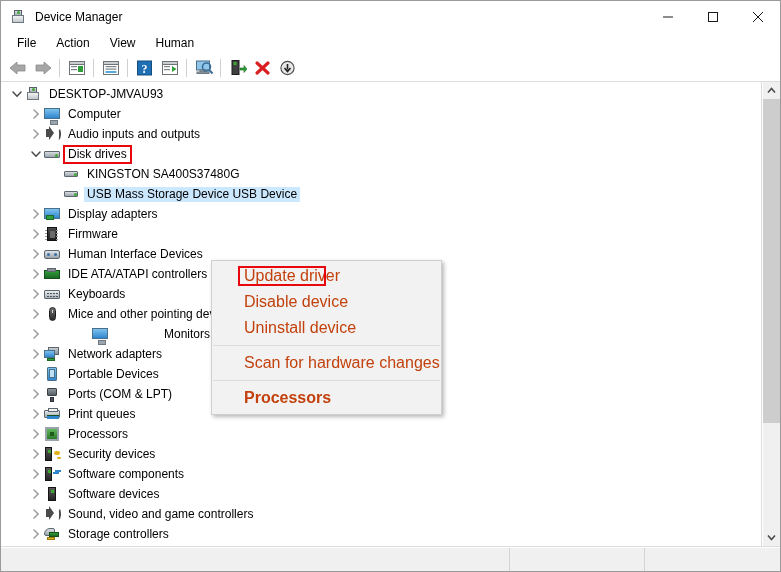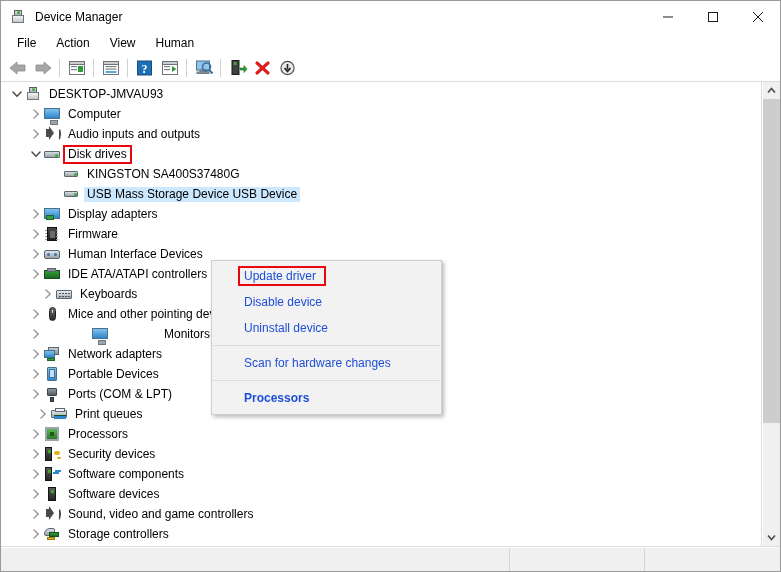--- a/index.html
+++ b/index.html
@@ -231,22 +231,22 @@
     box-shadow: 2px 2px 4px rgba(0,0,0,0.28);
     z-index: 50;
     padding: 2px 0 3px 0;
     box-sizing: border-box;
   }
   .ctx-item {
     height: 26px;
     display: flex;
     align-items: center;
     padding-left: 32px;
-    font-size: 12px;
-    color: #1d4ed8;
+    font-size: 16px;
+    color: #c2410c;
     white-space: nowrap;
     position: relative;
   }
   .ctx-item.bold { font-weight: bold; }
   .ctx-sep {
     height: 1px;
     background: #dcdcdc;
     margin: 4px 1px 4px 1px;
   }
   .i-pcicon { position:absolute; left:0; top:1px; width:16px; height:14px; }
@@ -681,21 +681,21 @@
             <div class="twisty">
               <svg width="8" height="10" viewBox="0 0 8 10">
                 <path d="M2 1 L6.2 5 L2 9" fill="none" stroke="#9b9b9b" stroke-width="1.5" stroke-linecap="round" stroke-linejoin="round"></path>
               </svg>
             </div>
             <div class="ico">
               <div class="i-ide"></div>
             </div>
             <span class="label-box">IDE ATA/ATAPI controllers</span>
           </div>
-          <div class="row" style="padding-left: 39px; text-align: right;">
+          <div class="row" style="padding-left: 27px; text-align: right;">
             <div class="twisty">
               <svg width="8" height="10" viewBox="0 0 8 10">
                 <path d="M2 1 L6.2 5 L2 9" fill="none" stroke="#9b9b9b" stroke-width="1.5" stroke-linecap="round" stroke-linejoin="round"></path>
               </svg>
             </div>
             <div class="ico">
               <div class="i-keyboard"></div>
             </div>
             <span class="label-box">Keyboards</span>
           </div>
@@ -751,21 +751,21 @@
             <div class="twisty">
               <svg width="8" height="10" viewBox="0 0 8 10">
                 <path d="M2 1 L6.2 5 L2 9" fill="none" stroke="#9b9b9b" stroke-width="1.5" stroke-linecap="round" stroke-linejoin="round"></path>
               </svg>
             </div>
             <div class="ico">
               <div class="i-port"></div>
             </div>
             <span class="label-box">Ports (COM &amp; LPT)</span>
           </div>
-          <div class="row" style="padding-left: 34px;">
+          <div class="row" style="padding-left: 27px;">
             <div class="twisty">
               <svg width="8" height="10" viewBox="0 0 8 10">
                 <path d="M2 1 L6.2 5 L2 9" fill="none" stroke="#9b9b9b" stroke-width="1.5" stroke-linecap="round" stroke-linejoin="round"></path>
               </svg>
             </div>
             <div class="ico">
               <div class="i-printer"></div>
             </div>
             <span class="label-box">Print queues</span>
           </div>

